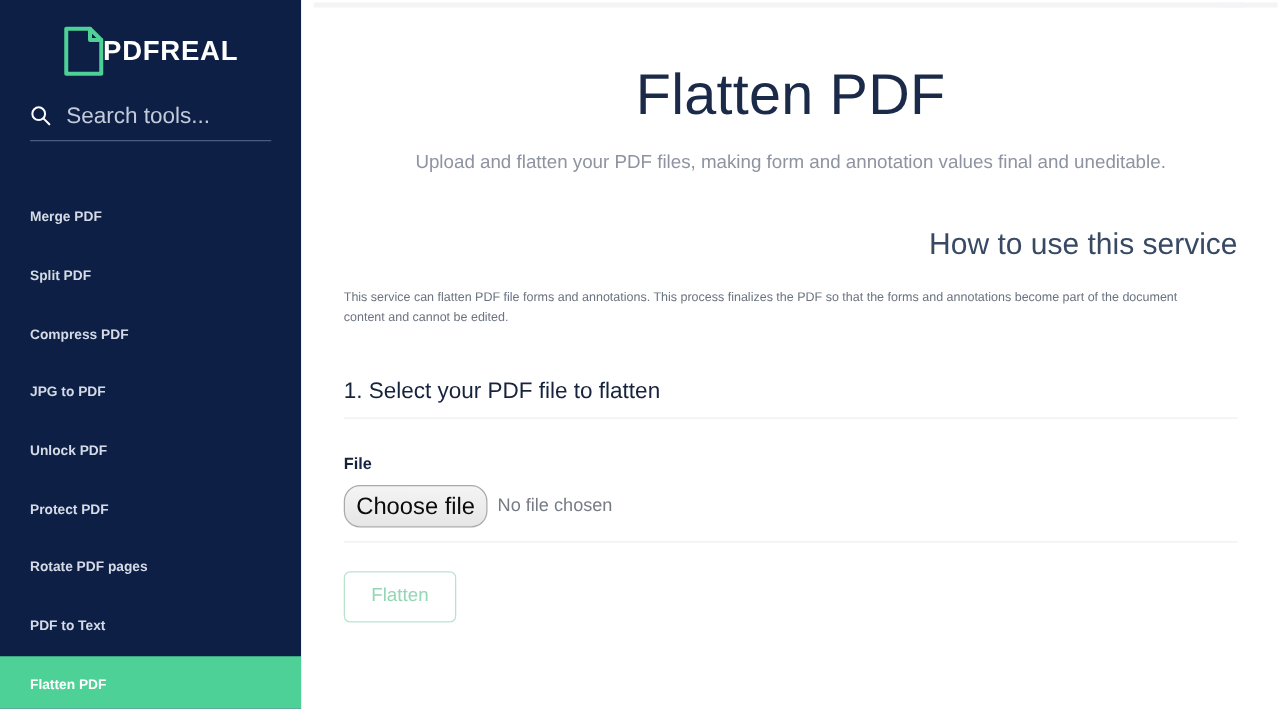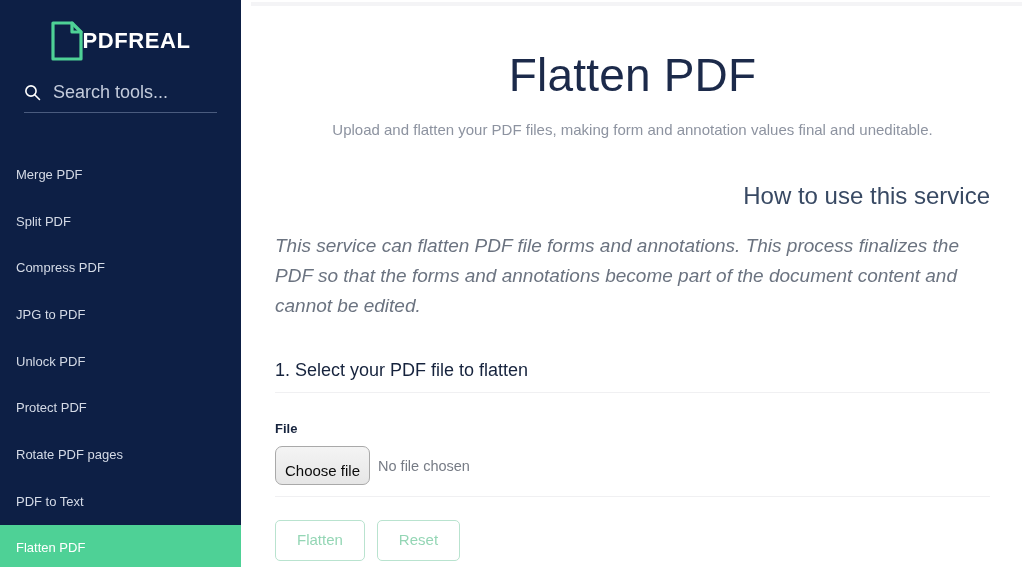--- a/index.html
+++ b/index.html
@@ -99,25 +99,26 @@
   .nav {
     display: flex;
     flex-direction: column;
     padding-top: 12px;
   }
 
   .nav-item {
     height: 46.7px;
     display: flex;
     align-items: center;
-    padding-left: 16px;
+    padding-left: 24px;
     color: #d4dae6;
-    font-size: 13px;
+    font-size: 11px;
     cursor: pointer;
     white-space: nowrap;
+    font-weight: bold;
   }
 
   .nav-item.active {
     background: #4ed196;
     color: #ffffff;
   }
 
   
   .main {
     flex: 1;
@@ -168,24 +169,23 @@
   .section-heading {
     color: #384963;
     font-size: 24px;
     font-weight: normal;
     margin-bottom: 21px;
     text-align: right;
   }
 
   .body-text {
     color: #6b7380;
-    font-size: 19px;
+    font-size: 10px;
     line-height: 1.58;
     max-width: 700px;
-    font-style: italic;
   }
 
   .step-title {
     color: #16233d;
     font-size: 18px;
     font-weight: normal;
     margin-top: 39px;
   }
 
   .rule {
@@ -205,38 +205,38 @@
   .file-row {
     margin-top: 10px;
     display: flex;
     align-items: center;
     gap: 8px;
   }
 
   .choose-file-btn {
     background: linear-gradient(#f4f4f4, #e6e6e6);
     border: 1px solid #a9a9a9;
-    border-radius: 7px;
-    padding: 15px 9px 4px 9px;
-    font-size: 15px;
+    border-radius: 13px;
+    padding: 6px 9px 4px 9px;
+    font-size: 19px;
     color: #0b0b0b;
     font-family: "Liberation Sans", sans-serif;
     cursor: pointer;
     line-height: 1.2;
   }
 
   .no-file-text {
     color: #767b85;
     font-size: 14.5px;
   }
 
   .btn-row {
     margin-top: 23px;
     display: flex;
-    gap: 12px;
+    gap: 4px;
   }
 
   .outline-btn {
     background: #ffffff;
     border: 1px solid #b9e3cf;
     border-radius: 5px;
     color: #94d6b5;
     font-size: 15px;
     font-family: "Liberation Sans", sans-serif;
     padding: 10px 21px;
@@ -320,19 +320,18 @@
 
       <div class="file-row">
         <button class="choose-file-btn">Choose file</button>
         <span class="no-file-text">No file chosen</span>
       </div>
 
       <div class="rule"></div>
 
       <div class="btn-row">
         <button class="outline-btn">Flatten</button>
-        <button class="outline-btn">Reset</button>
       </div>
 
     </div>
   </main>
 
 </div>
 
 </body></html>

